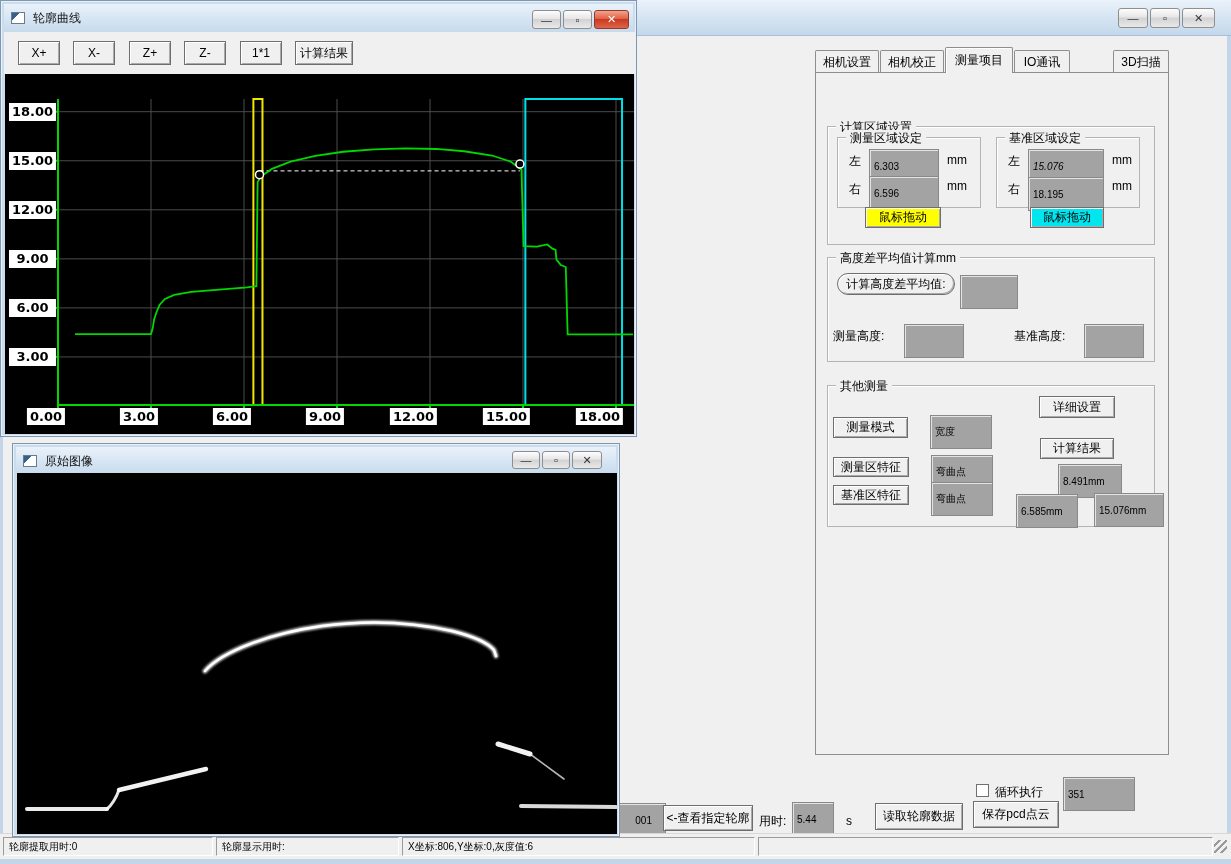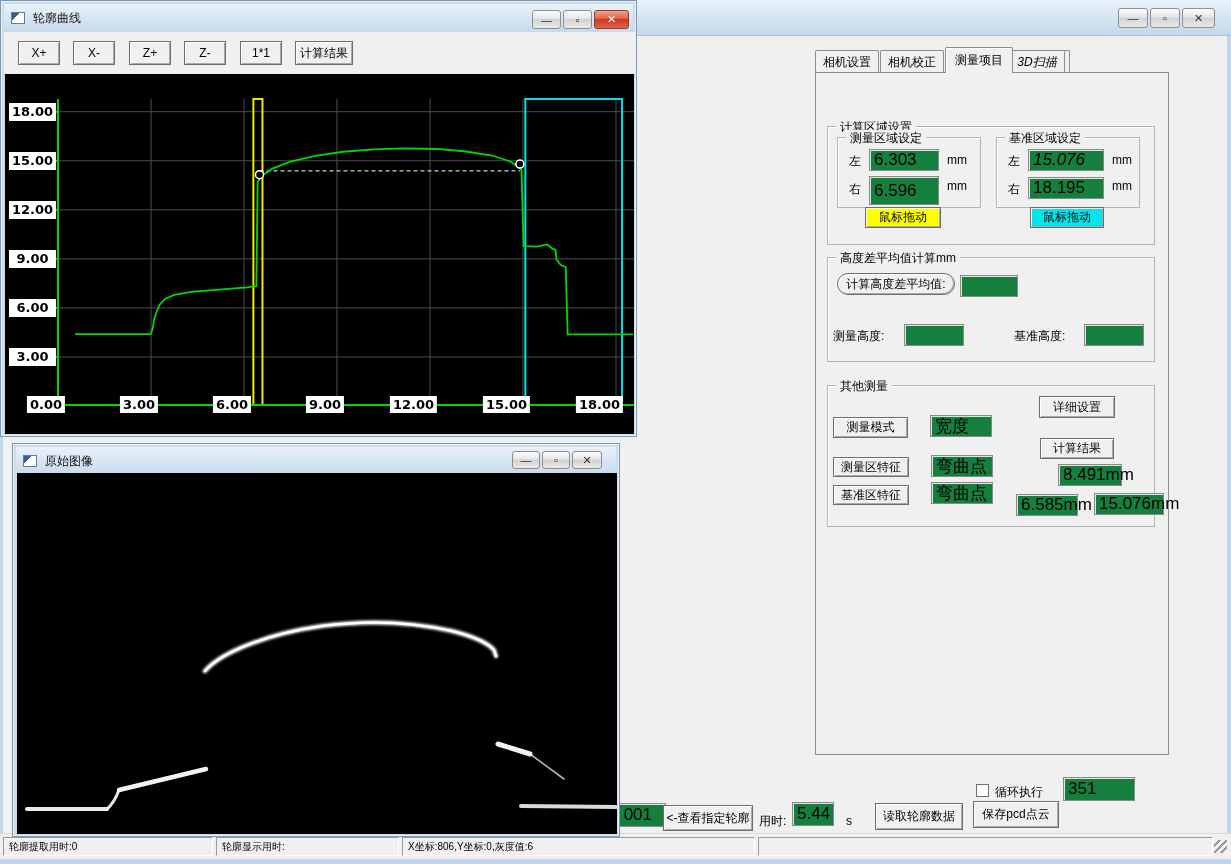--- a/index.html
+++ b/index.html
@@ -7,23 +7,23 @@
   #stage { position:relative; width:1231px; height:864px; background:#f0f0f0; }
 
   
   .btn {
     position:absolute; display:flex; align-items:center; justify-content:center;
     background:#f0f0f0; border:1px solid #6e6e6e; font-size:12px; color:#000;
     box-shadow: inset 1px 1px 0 #ffffff, inset -1px -1px 0 #a9a9a9;
     white-space:nowrap; cursor:default;
   }
   .field {
-    position:absolute; background:#15803d; border:1px solid #898989;
-    box-shadow: inset 1px 1px 0 #e3e3e3; font-size:17px; color:#000;
-    display:flex; align-items:center; padding:10px 4px; white-space:nowrap;
+    position:absolute; background:#a3a3a3; border:1px solid #898989;
+    box-shadow: inset 1px 1px 0 #e3e3e3; font-size:10px; color:#000;
+    display:flex; align-items:center; padding:16px 4px; white-space:nowrap;
   }
   .lbl { position:absolute; font-size:12px; color:#000; white-space:nowrap; }
   .groupbox { position:absolute; border:1px solid #b4b4b4; box-shadow: inset 1px 1px 0 #ffffff; }
   .legend { position:absolute; top:-8px; left:8px; background:#f0f0f0; padding:0 4px; font-size:12px; white-space:nowrap; }
 
   .titlebar-btn {
     position:absolute; display:flex; align-items:center; justify-content:center;
     background:linear-gradient(#fdfdfd,#e6e6e6 45%,#d2d2d2 50%,#e9e9e9);
     border:1px solid #8e8e8e; border-radius:3px; font-size:11px; color:#333;
   }
@@ -37,21 +37,21 @@
   .float-title { position:absolute; left:3px; right:3px; top:3px; height:28px;
     background:linear-gradient(#eaf2fa,#d9e7f4 45%,#c6daec); display:flex; align-items:center; }
   .win-ico { width:14px; height:12px; margin-left:7px; border:1px solid #6a7a88;
     background:linear-gradient(135deg,#35618f 0 35%, #ffffff 35% 100%); }
   .float-title .t { font-size:12px; margin-left:8px; color:#111; }
 
   
   #chart-box { position:absolute; left:4px; top:73px; width:629px; height:360px; background:#000; }
   .ylab { position:absolute; left:4px; width:47px; height:18px; background:#fff; color:#000;
     font:bold 13px "DejaVu Sans",sans-serif; display:flex; align-items:center; justify-content:center; }
-  .xlab { position:absolute; top:322px; height:17px; background:#fff; color:#000;
+  .xlab { position:absolute; top:334px; height:17px; background:#fff; color:#000;
     font:bold 13px "DejaVu Sans",sans-serif; padding:0 3px; transform:translateX(-100%); display:flex; align-items:center; }
 
   
   .tab { position:absolute; display:flex; align-items:center; justify-content:center;
     font-size:12px; background:#f0f0f0; border:1px solid #8e8e8e; border-bottom:none; border-radius:2px 2px 0 0; }
   .tab.active { z-index:3; box-shadow: inset 1px 1px 0 #fff; }
   #tab-body { position:absolute; left:815px; top:72px; width:354px; height:683px; border:1px solid #8e8e8e; background:#f0f0f0; z-index:2; }
 
   
   .status-cell { position:absolute; height:19px; border:1px solid; border-color:#9b9b9b #ffffff #ffffff #9b9b9b;
@@ -82,21 +82,21 @@
     </div>
   <div class="tab" style="left:880px;top:50px;width:64px;height:23px;">
       <span>相机校正</span>
     </div>
   <div class="tab active" style="left:945px;top:47px;width:68px;height:26px;">
       <span>测量项目</span>
     </div>
   <div class="tab" style="left:1014px;top:50px;width:56px;height:23px;">
       <span>IO通讯</span>
     </div>
-  <div class="tab" style="left:1009px;top:50px;width:56px;height:23px;font-style:italic;">
+  <div class="tab" style="left:1113px;top:50px;width:56px;height:23px;">
       <span>3D扫描</span>
     </div>
   <div id="tab-body"></div>
 
   <div class="groupbox" style="left:827px;top:126px;width:328px;height:119px;z-index:4;">
     <span class="legend">计算区域设置</span>
   </div>
   <div class="groupbox" style="left:837px;top:137px;width:144px;height:71px;z-index:4;">
     <span class="legend">测量区域设定</span>
   </div>

